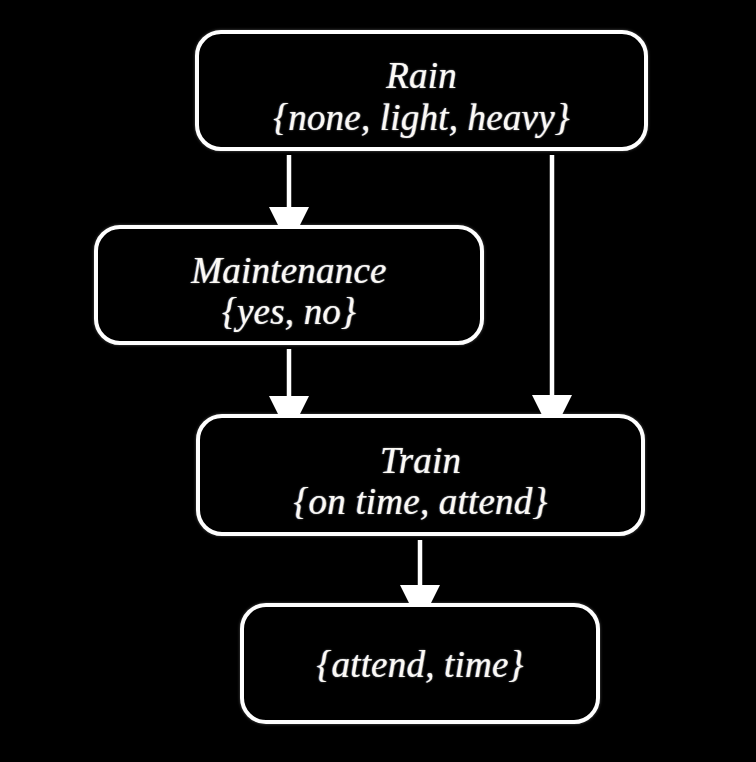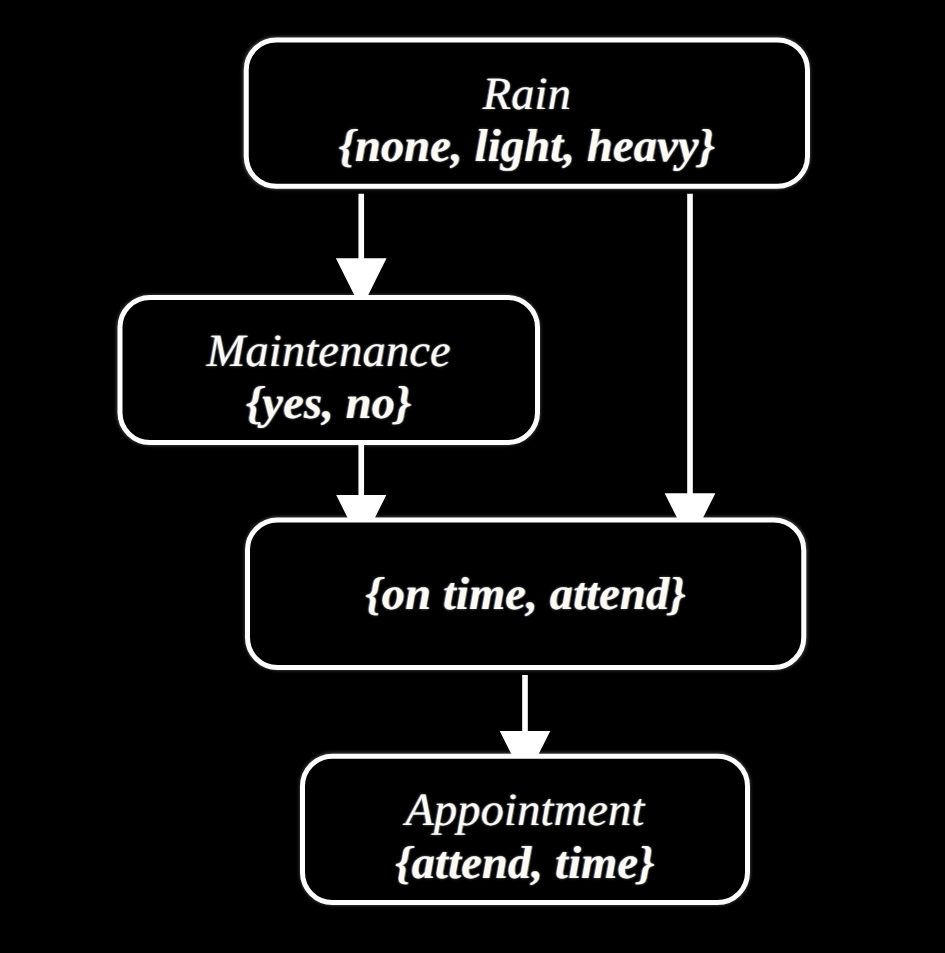--- a/index.html
+++ b/index.html
@@ -49,25 +49,25 @@
     font-weight: 400;
     letter-spacing: 0.2px;
     line-height: 1.06;
     white-space: nowrap;
     text-shadow:
       -0.7px 0 0 rgba(120,160,235,0.55),
        0.7px 0 0 rgba(255,226,190,0.45),
        0 0 2px rgba(255,255,255,0.5);
   }
   .node-name { font-size: 37px; margin-top: 12px; }
-  .node-states { font-size: 37px; margin-top: 2px; font-weight: bold; }
+  .node-states { font-size: 37px; margin-top: 2px; }
 
   
   #node-rain        { left: 195px; top: 30px;  width: 453px; height: 121px; }
-  #node-maintenance { left: 94px;  top: 236px; width: 338px; height: 120px; }
+  #node-maintenance { left: 94px;  top: 225px; width: 390px; height: 120px; }
   #node-train       { left: 196px; top: 414px; width: 449px; height: 122px; }
   #node-appointment { left: 240px; top: 603px; width: 360px; height: 121px; }
 </style>
 </head>
 <body>
 
 <div id="canvas">
 
   <svg id="edge-layer" viewBox="0 0 756 762" width="756" height="762" aria-hidden="true">
     <defs>
@@ -89,21 +89,21 @@
     <span class="node-name">Rain</span>
     <span class="node-states">{none, light, heavy}</span>
   </div>
 
   <div class="node" id="node-maintenance">
     <span class="node-name">Maintenance</span>
     <span class="node-states">{yes, no}</span>
   </div>
 
   <div class="node" id="node-train">
+    <span class="node-name">Train</span>
     <span class="node-states">{on time, attend}</span>
   </div>
 
   <div class="node" id="node-appointment">
-    <span class="node-name">Appointment</span>
     <span class="node-states">{attend, time}</span>
   </div>
 
 </div>
 
 </body></html>

